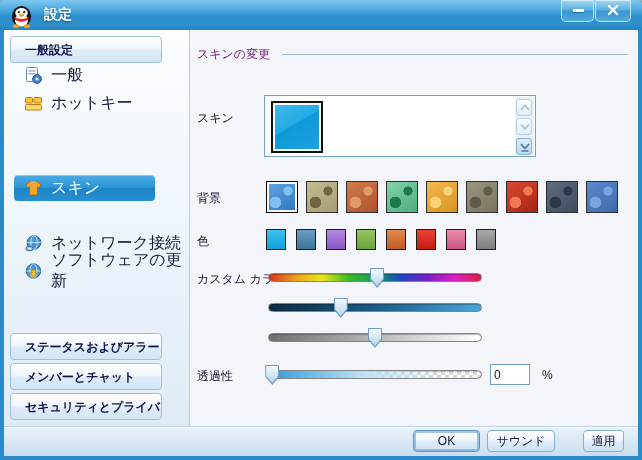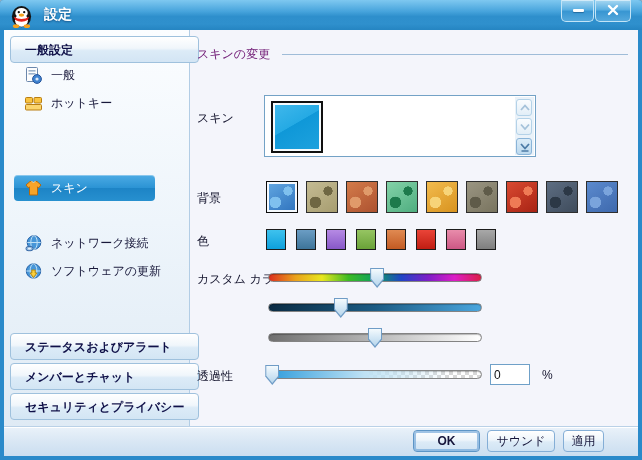--- a/index.html
+++ b/index.html
@@ -13,24 +13,24 @@
     background:linear-gradient(180deg,#a8d8f2 0%,#5cb0e2 45%,#3896d2 55%,#54a8dc 100%);box-shadow:inset 0 1px 0 rgba(255,255,255,.5);cursor:default;}
   .winbtn.min{right:48px;width:31px;}
   .winbtn.close{right:11px;width:34px;}
   .glyph-min{position:absolute;left:50%;top:9px;width:11px;height:3px;margin-left:-5px;background:#fff;border-radius:1px;box-shadow:0 1px 1px rgba(0,40,80,.4);}
   .glyph-x{position:absolute;left:50%;top:4px;width:12px;height:12px;margin-left:-6px;}
   
   .bodyarea{position:absolute;left:4px;right:4px;top:30px;bottom:4px;background:#f4f5fb;}
   
   .sidebar{position:absolute;left:0;top:0;bottom:0;width:185px;border-right:1px solid #b2cde5;
     background:linear-gradient(180deg,#fbfdff 0%,#eef5fb 45%,#dde9f4 100%);}
-  .acc-btn{position:absolute;left:6px;width:189px;height:27px;border:1px solid #9fc1dd;border-radius:4px;
+  .acc-btn{position:absolute;left:6px;width:152px;height:27px;border:1px solid #9fc1dd;border-radius:4px;
     background:linear-gradient(180deg,#ffffff 0%,#f0f6fb 45%,#dcebf7 55%,#d3e5f4 100%);
     box-shadow:inset 0 1px 0 #fff;font-size:12px;font-weight:bold;color:#0f1048;line-height:26px;padding-left:14px;box-sizing:border-box;cursor:pointer;}
-  .side-item{position:absolute;left:10px;width:168px;height:26px;display:flex;align-items:center;font-size:12px;color:#18183a;cursor:pointer;}
+  .side-item{position:absolute;left:10px;width:168px;height:26px;display:flex;align-items:center;font-size:16px;color:#18183a;cursor:pointer;}
   .side-item .ic{width:19px;height:19px;margin:0 8px 0 10px;flex:0 0 auto;}
   .side-item.selected{width:141px;border-radius:4px;color:#fff;
     background:linear-gradient(180deg,#4cabe4 0%,#2b93d4 50%,#1d84c6 51%,#2790cf 100%);
     box-shadow:inset 0 1px 0 rgba(255,255,255,.35);}
   
   .main{position:absolute;left:186px;right:0;top:0;bottom:29px;}
   .sect-title{position:absolute;left:7px;top:16px;font-size:12px;color:#701a75;}
   .sect-line{position:absolute;left:92px;right:10px;top:24px;height:1px;background:#9fbcd8;}
   .flabel{position:absolute;left:7px;font-size:12px;color:#15152e;}
   
@@ -241,19 +241,19 @@
         </div>
         <div class="thumb-wrap" style="left: calc(2% - 7px);">
             <div class="thumb-in"></div>
           </div>
       </div>
       <input class="pct-input" value="0" style="">
       <span class="pct-unit">%</span>
     </div>
 
     <div class="footer">
-      <button class="fbtn focus" style="left:409px;width:67px;font-weight:bold;">OK</button>
+      <button class="fbtn focus" style="left:409px;width:67px;">OK</button>
       <button class="fbtn" style="left:483px;width:68px;">サウンド</button>
-      <button class="fbtn" style="left:559px;width:41px;">適用</button>
+      <button class="fbtn" style="left:579px;width:41px;">適用</button>
     </div>
 
   </div>
 </div>
 
 </body></html>

